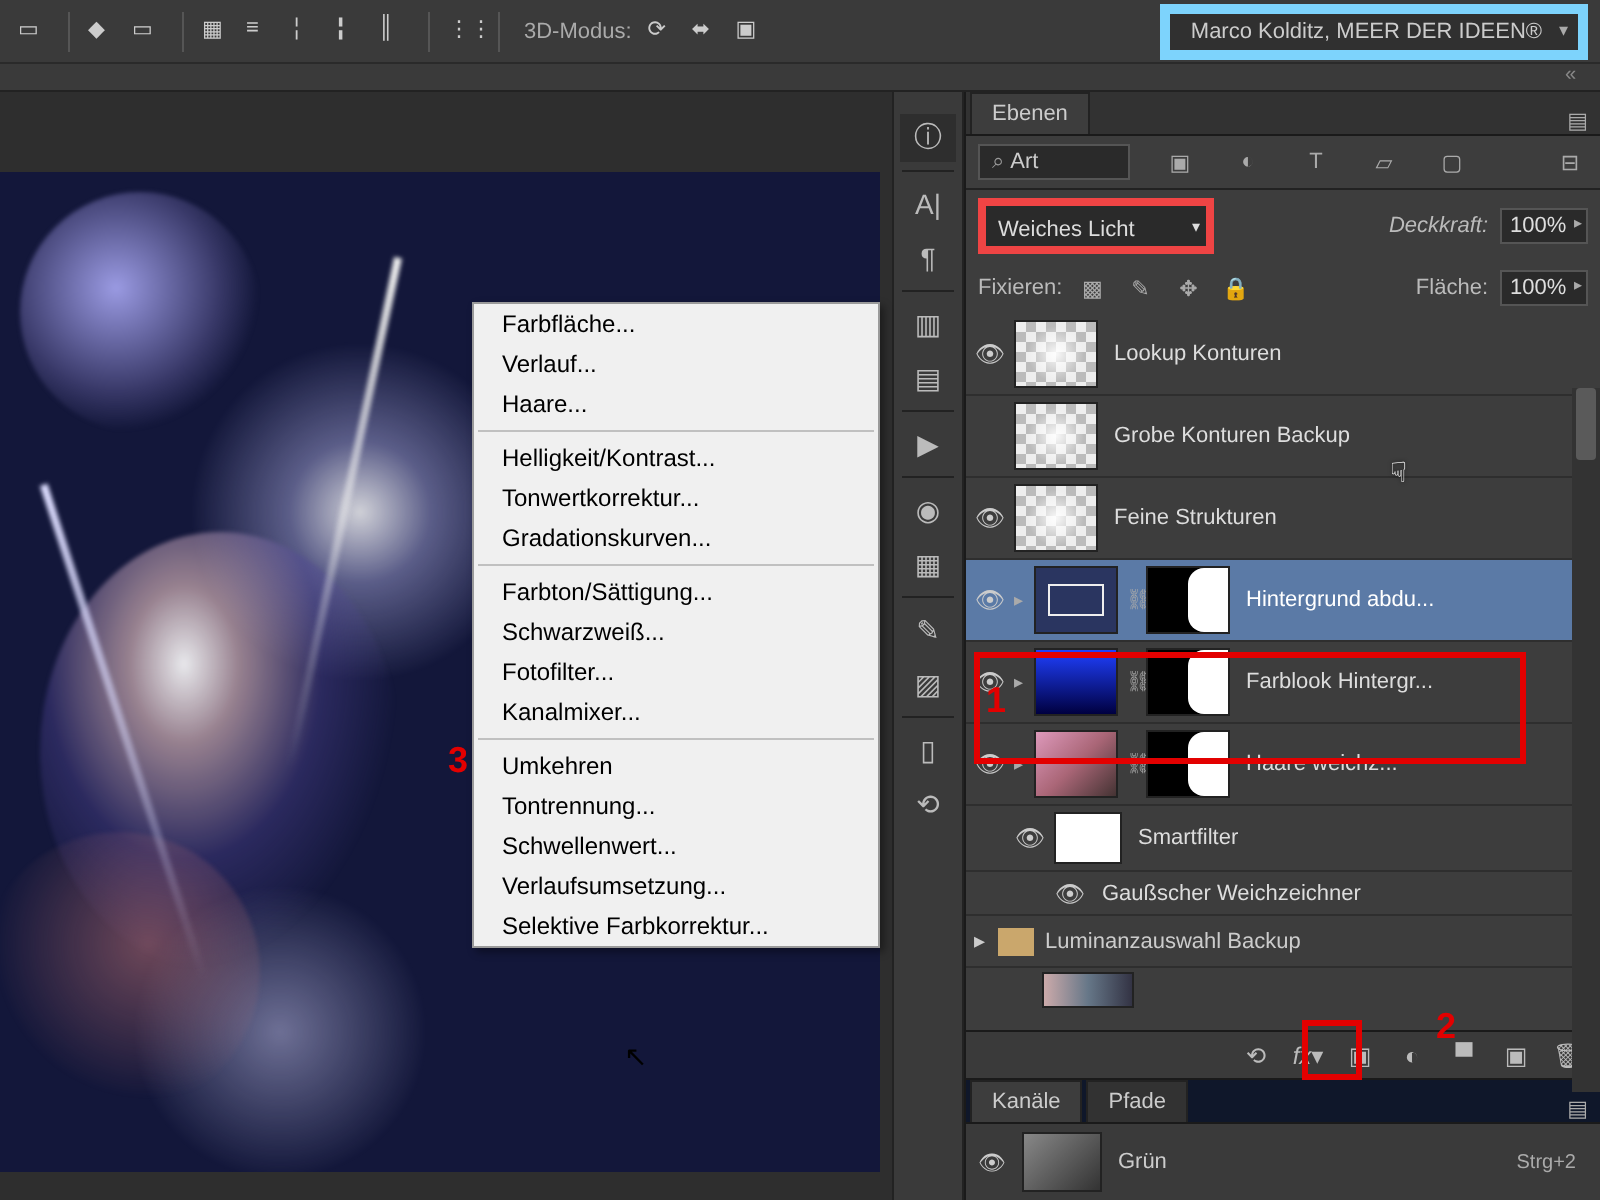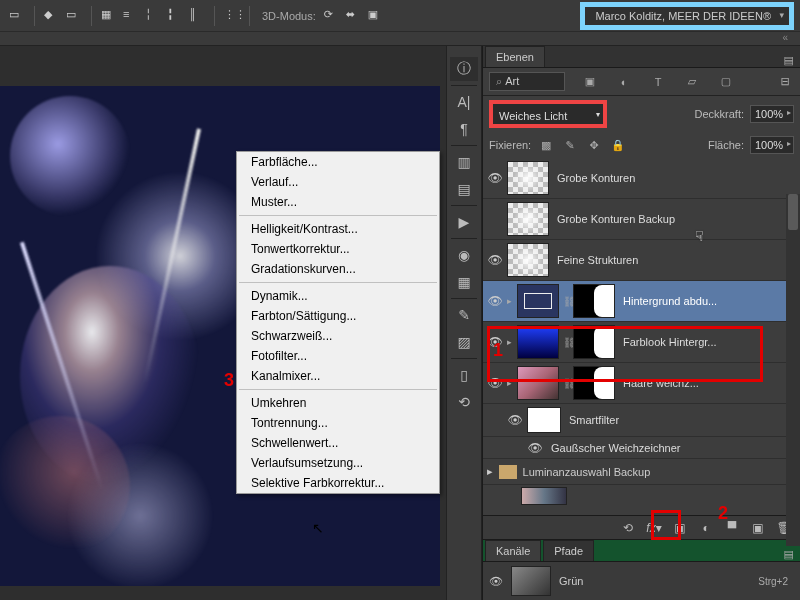--- a/index.html
+++ b/index.html
@@ -82,21 +82,21 @@
   .callout { position: absolute; color: #e30000; font-weight: bold; font-size: 18px; z-index: 45; }
 
   .grp-row { display:flex; align-items:center; padding: 3px 4px; min-height: 26px; border-bottom:1px solid #2e2e2e; }
   .grp-row .folder { width: 18px; height: 14px; background: #caa76c; margin: 0 6px; }
   .mini-thumb { width: 46px; height: 18px; margin: 2px 0 0 38px; background: linear-gradient(90deg,#caa,#678,#334); border:1px solid #222;}
 
   .layer-footer { height: 24px; background: #3a3a3a; border-top: 1px solid #1a1a1a; display: flex; align-items: center; justify-content: flex-end; gap: 10px; padding: 0 8px; position: relative; }
   .layer-footer .fi { width: 16px; height: 16px; display: inline-flex; align-items: center; justify-content: center; color: #bbb; font-size: 12px; }
 
   .channels-panel { background: #3a3a3a; border-top: 1px solid #1a1a1a; }
-  .channels-panel .panel-tabs { background: #14532d; text-align: right; }
+  .channels-panel .panel-tabs { background: #0f172a; text-align: right; }
   .chan-row { display: flex; align-items: center; padding: 4px 6px; gap: 8px; }
   .chan-row .thumb { width: 40px; height: 30px; background: #555; border:1px solid #222; background: linear-gradient(135deg,#888,#333);}
   .chan-row .shortcut { margin-left: auto; color: #aaa; font-size: 10px; padding-right: 6px; }
 
   .vscroll { position:absolute; right:0; top:148px; bottom:54px; width:14px; background:#333;}
   .vscroll .thumb { position:absolute; top:0; height:36px; left:2px; right:2px; background:#5a5a5a; border-radius:2px;}
 
   .hand-cursor { position:absolute; left:212px; top:182px; z-index:55; color:#fff; font-size:14px; text-shadow:0 0 2px #000;}
 </style>
 </head>
@@ -133,27 +133,26 @@
         <div class="swirl s3"></div>
       <div class="swirl s4"></div>
         <div class="swirl s5"></div>
       <div class="streak"></div>
         <div class="streak2"></div>
     </div>
 
     <div class="ctx-menu" id="ctxmenu">
         <div class="item">Farbfläche...</div>
         <div class="item">Verlauf...</div>
-        <div class="item">Muster...</div>
+        <div class="item">Haare...</div>
         <div class="divider"></div>
         <div class="item">Helligkeit/Kontrast...</div>
         <div class="item">Tonwertkorrektur...</div>
         <div class="item">Gradationskurven...</div>
         <div class="divider"></div>
-        <div class="item">Dynamik...</div>
         <div class="item">Farbton/Sättigung...</div>
         <div class="item">Schwarzweiß...</div>
         <div class="item">Fotofilter...</div>
         <div class="item">Kanalmixer...</div>
         <div class="divider"></div>
         <div class="item">Umkehren</div>
         <div class="item">Tontrennung...</div>
         <div class="item">Schwellenwert...</div>
         <div class="item">Verlaufsumsetzung...</div>
         <div class="item">Selektive Farbkorrektur...</div>
@@ -195,41 +194,41 @@
       <span class="small-icon">▣</span>
       <span class="small-icon">◐</span>
       <span class="small-icon">T</span>
       <span class="small-icon">▱</span>
       <span class="small-icon">▢</span>
       <span class="small-icon" style="margin-left:auto;">⊟</span>
     </div>
 
     <div class="blend-row">
       <div class="combo" style="width:118px;"><span>Weiches Licht</span></div>
-      <span class="label" style="margin-left:auto;">Deckkraft:</span>
+      <span class="label" style="margin-left:auto;font-style:italic;">Deckkraft:</span>
       <div class="num-box"><span>100%</span></div>
     </div>
 
     <div class="lock-row">
       <span class="label">Fixieren:</span>
       <span class="small-icon">▩</span>
       <span class="small-icon">✎</span>
       <span class="small-icon">✥</span>
       <span class="small-icon">🔒</span>
       <span class="label" style="margin-left:auto;">Fläche:</span>
       <div class="num-box"><span>100%</span></div>
     </div>
 
     <div class="layers-list" id="layerslist">
         <div class="layer-row">
           <span class="eye">👁</span>
           <div class="thumb checker">
             <div class="overlay" style="background: radial-gradient(circle, rgba(255, 255, 255, 0.9) 0%, transparent 55%);"></div>
           </div>
-          <span class="name">Grobe Konturen</span>
+          <span class="name">Lookup Konturen</span>
         </div>
         <div class="layer-row">
           <span class="eye"></span>
           <div class="thumb checker">
             <div class="overlay" style="background: radial-gradient(circle, rgba(255, 255, 255, 0.9) 0%, transparent 55%);"></div>
           </div>
           <span class="name">Grobe Konturen Backup</span>
         </div>
         <div class="layer-row">
           <span class="eye">👁</span>

